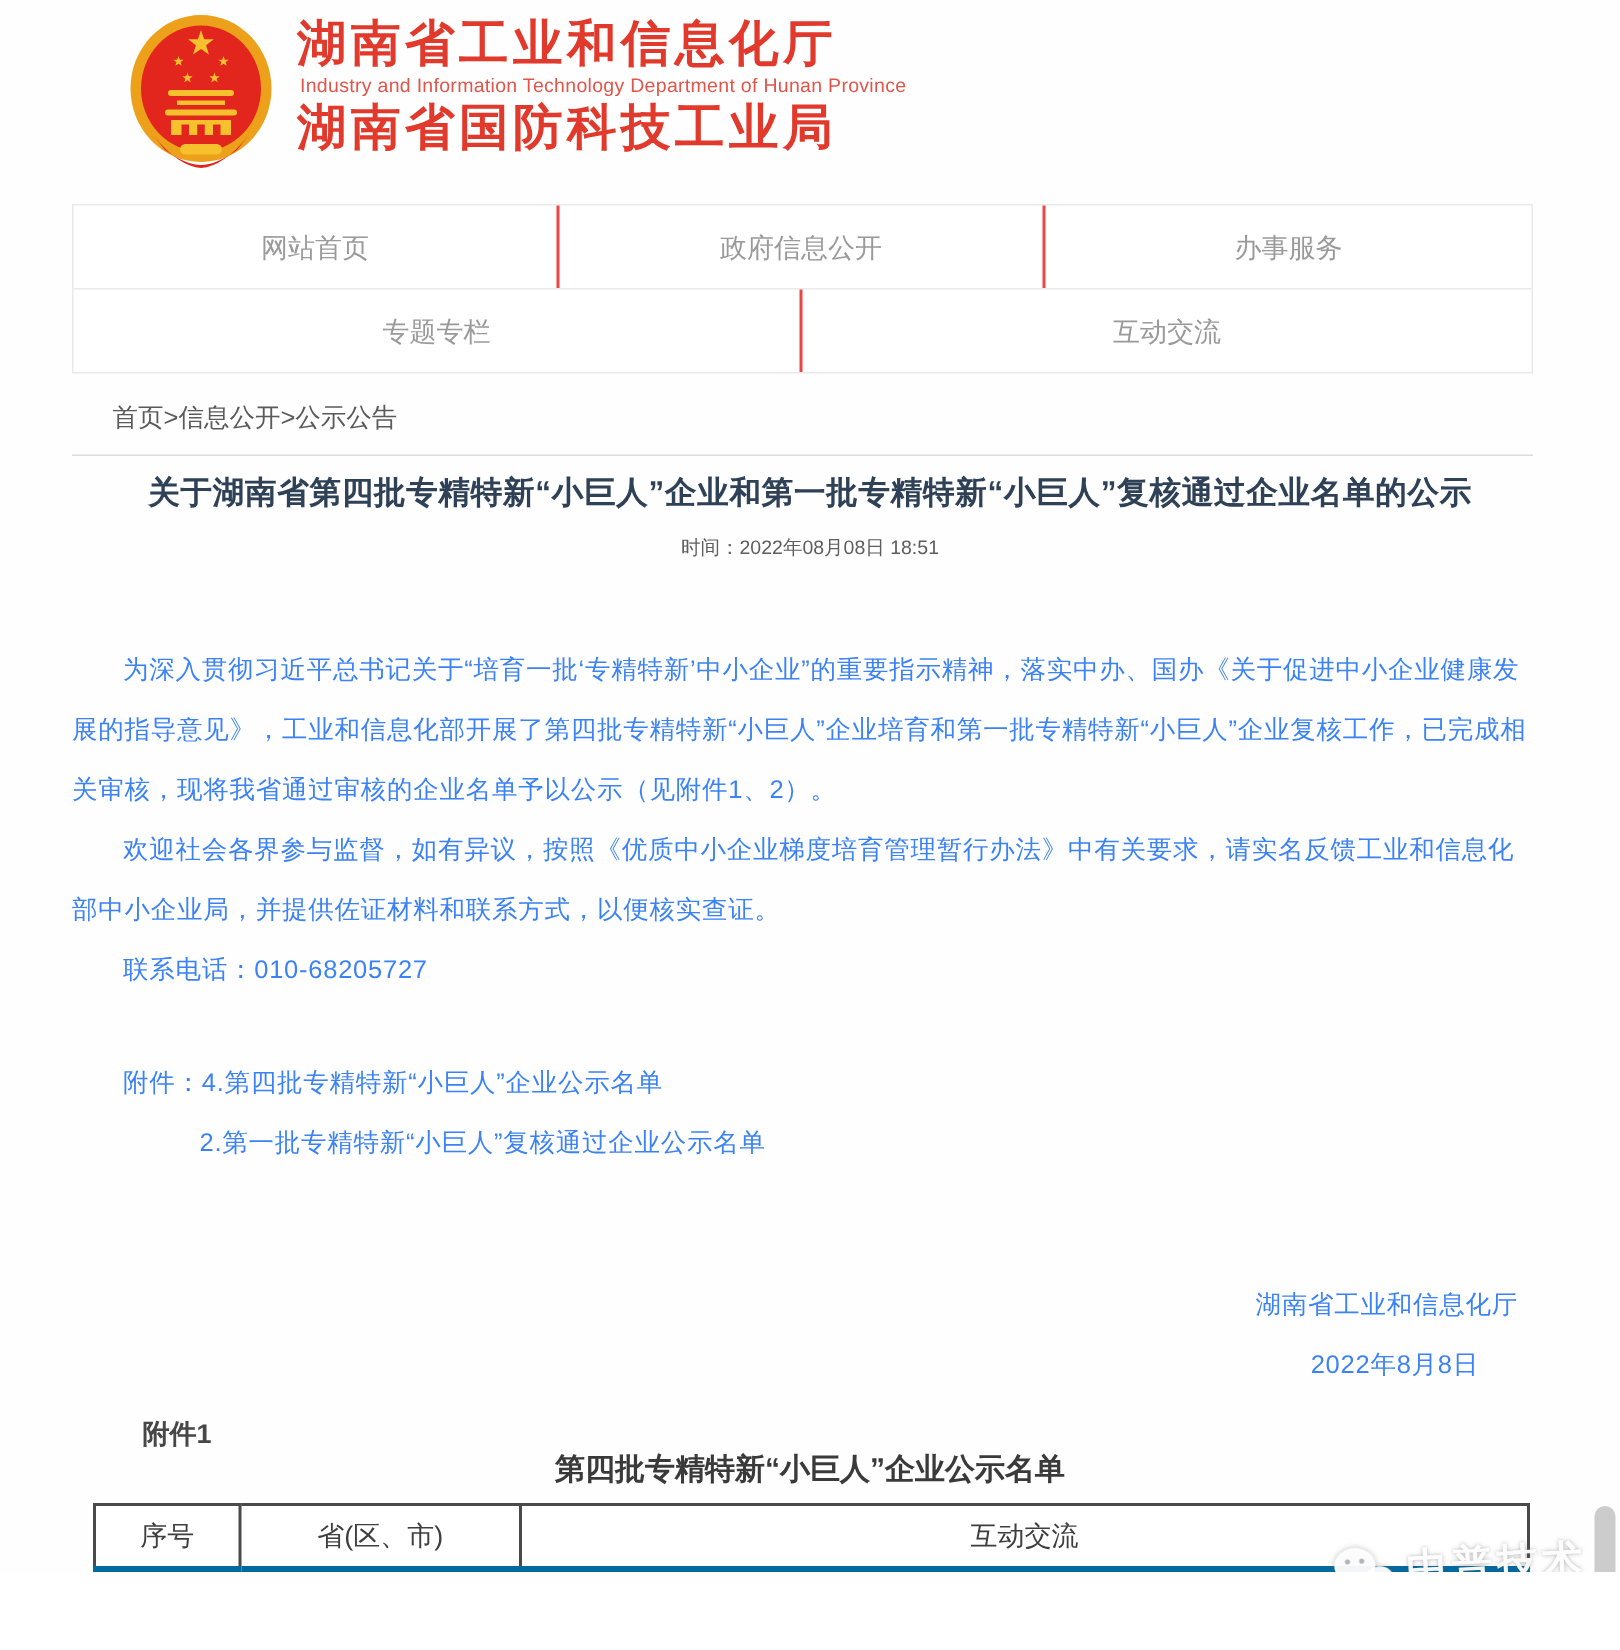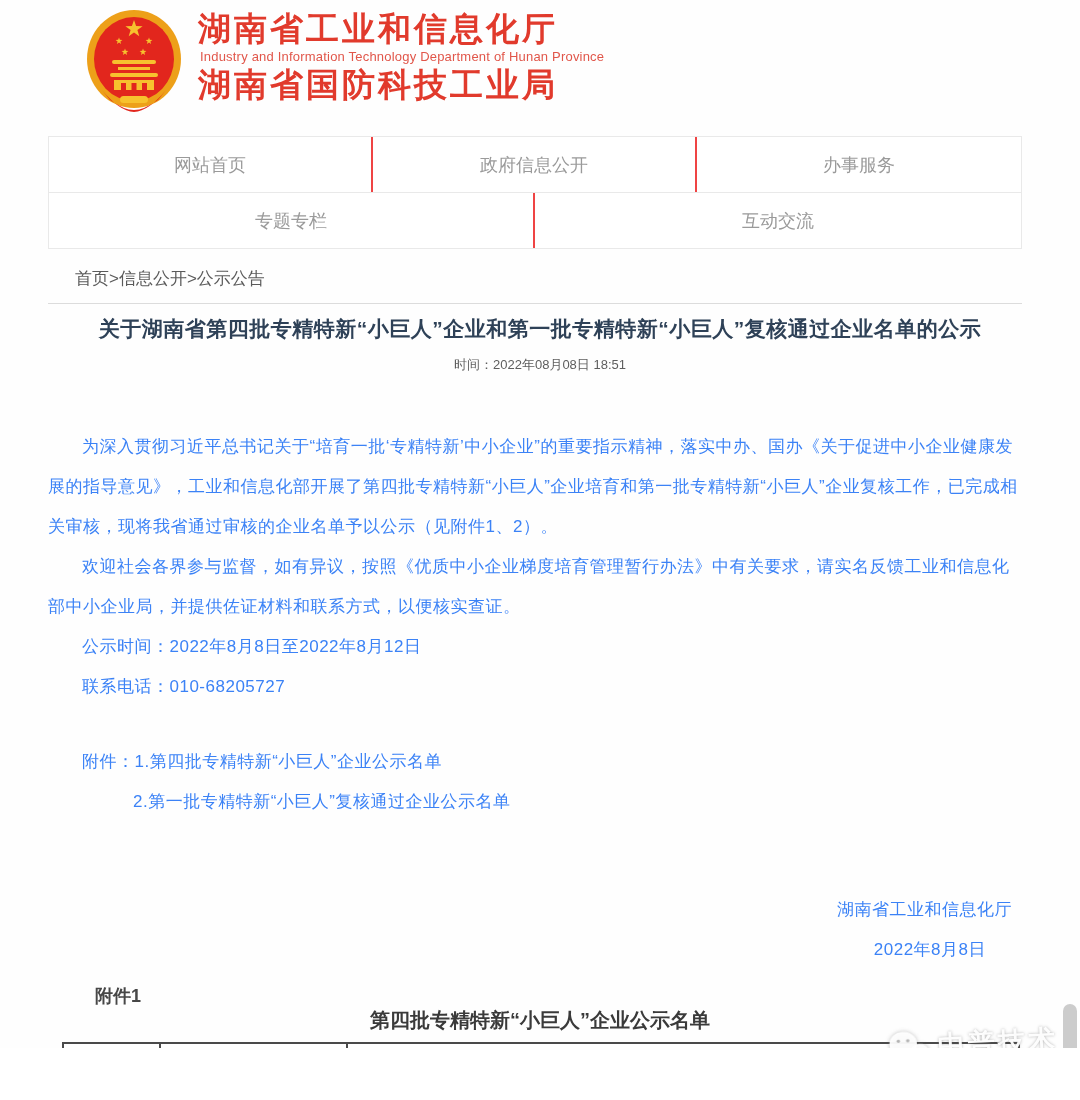--- a/index.html
+++ b/index.html
@@ -120,23 +120,22 @@
   </div>
 
   <div class="breadcrumb">首页&gt;信息公开&gt;公示公告</div>
 
   <div class="article-title">关于湖南省第四批专精特新“小巨人”企业和第一批专精特新“小巨人”复核通过企业名单的公示</div>
   <div class="article-time">时间：2022年08月08日 18:51</div>
 
   <div class="article-body">
     <p class="indent">为深入贯彻习近平总书记关于“培育一批‘专精特新’中小企业”的重要指示精神，落实中办、国办《关于促进中小企业健康发展的指导意见》，工业和信息化部开展了第四批专精特新“小巨人”企业培育和第一批专精特新“小巨人”企业复核工作，已完成相关审核，现将我省通过审核的企业名单予以公示（见附件1、2）。</p>
     <p class="indent">欢迎社会各界参与监督，如有异议，按照《优质中小企业梯度培育管理暂行办法》中有关要求，请实名反馈工业和信息化部中小企业局，并提供佐证材料和联系方式，以便核实查证。</p>
-    <p class="hang">公示时间：2022年8月8日至2022年8月12日</p>
     <p class="hang">联系电话：010-68205727</p>
-    <p class="attach-first">附件：1.第四批专精特新“小巨人”企业公示名单</p>
+    <p class="attach-first">附件：4.第四批专精特新“小巨人”企业公示名单</p>
     <p class="attach-second">2.第一批专精特新“小巨人”复核通过企业公示名单</p>
     <p class="signer">湖南省工业和信息化厅</p>
     <p class="sign-date">2022年8月8日</p>
   </div>
 
   <div class="appendix-label">附件1</div>
   <div class="table-title">第四批专精特新“小巨人”企业公示名单</div>
 
   <table class="roster">
     <colgroup>

